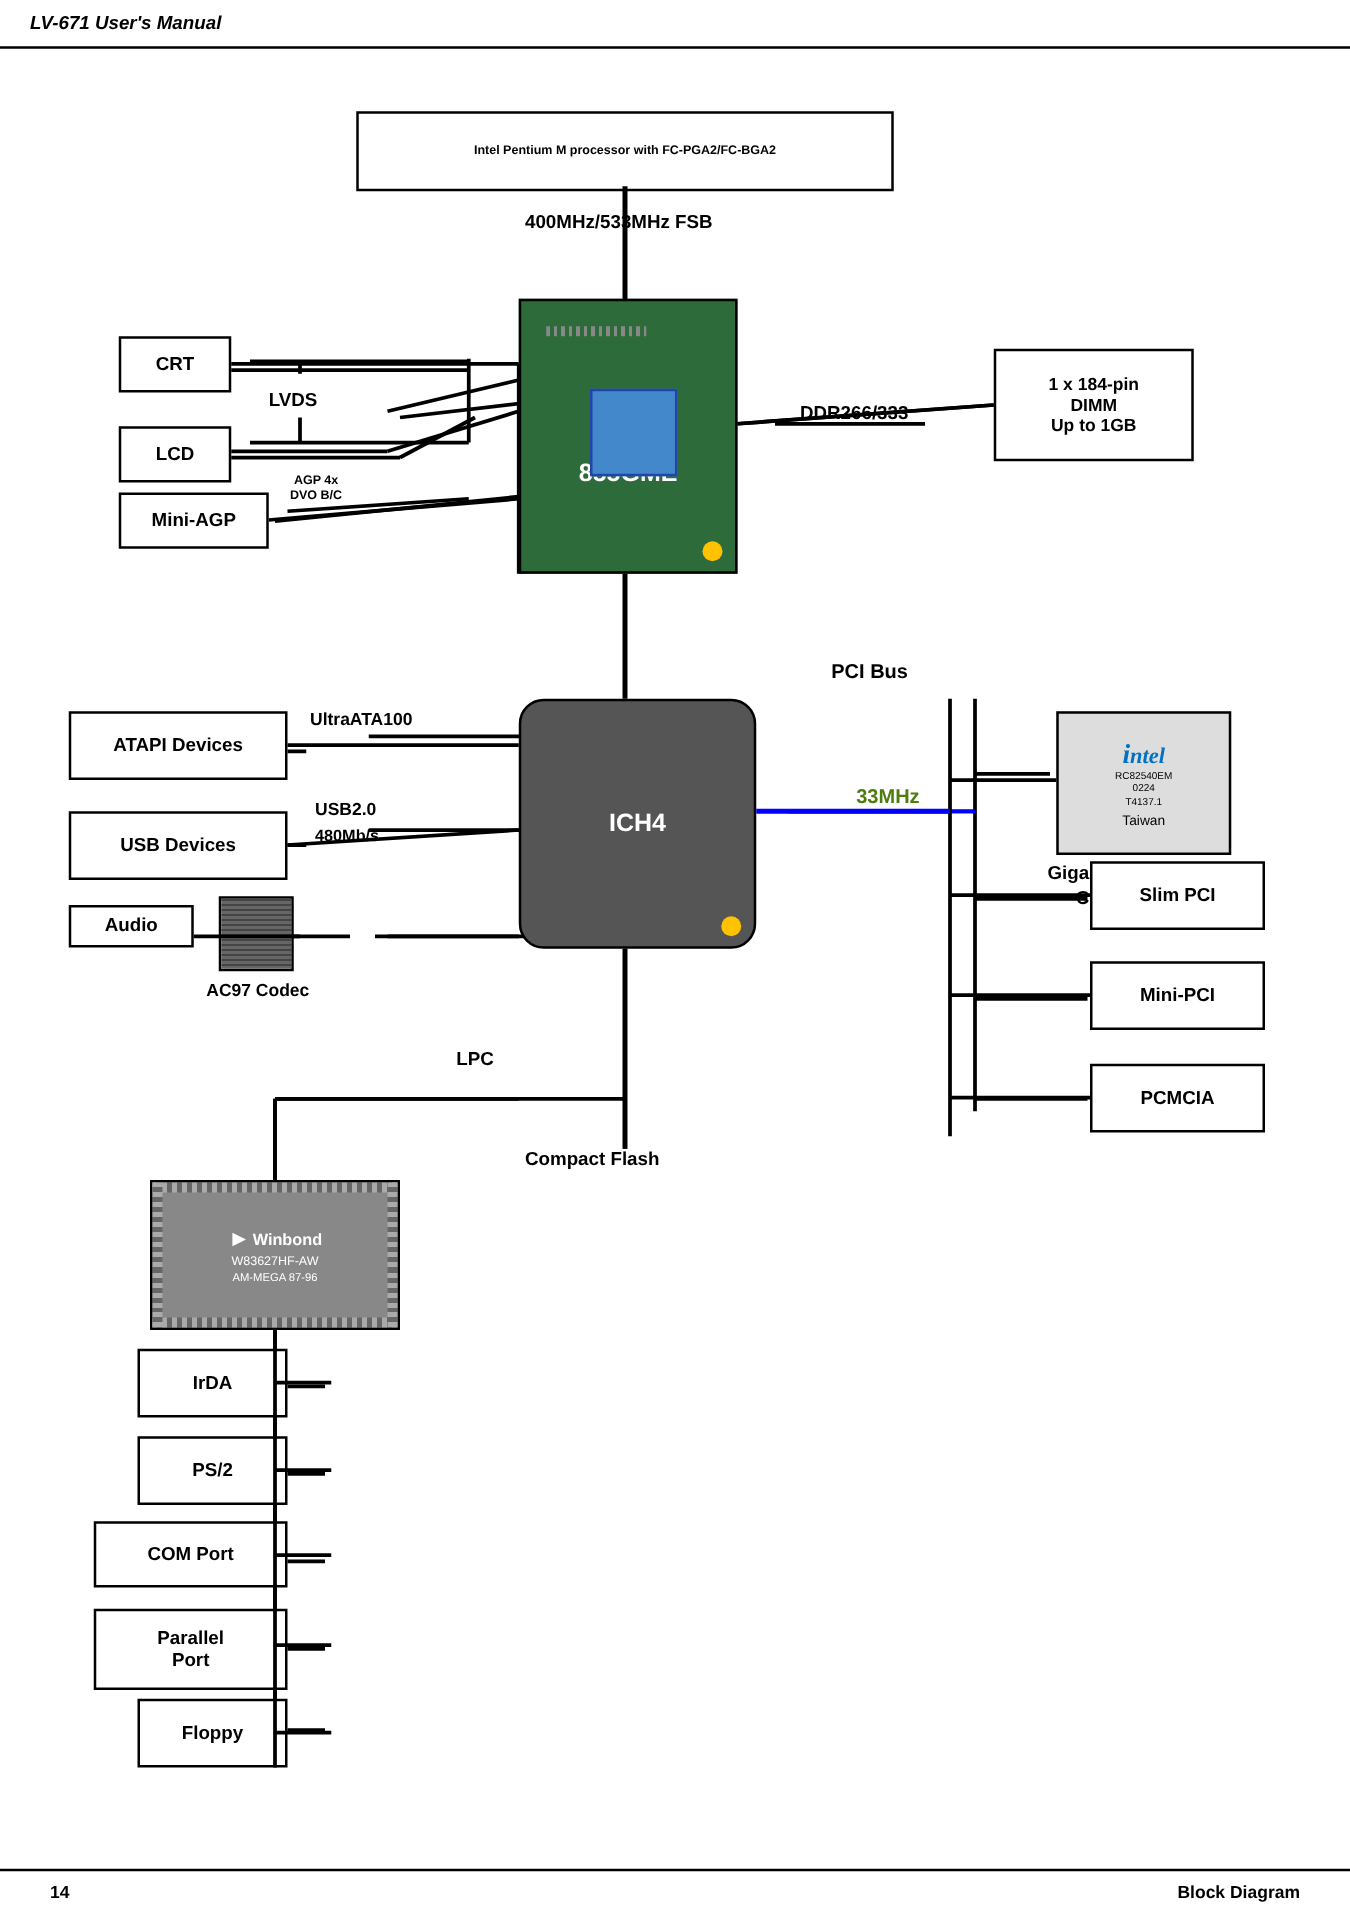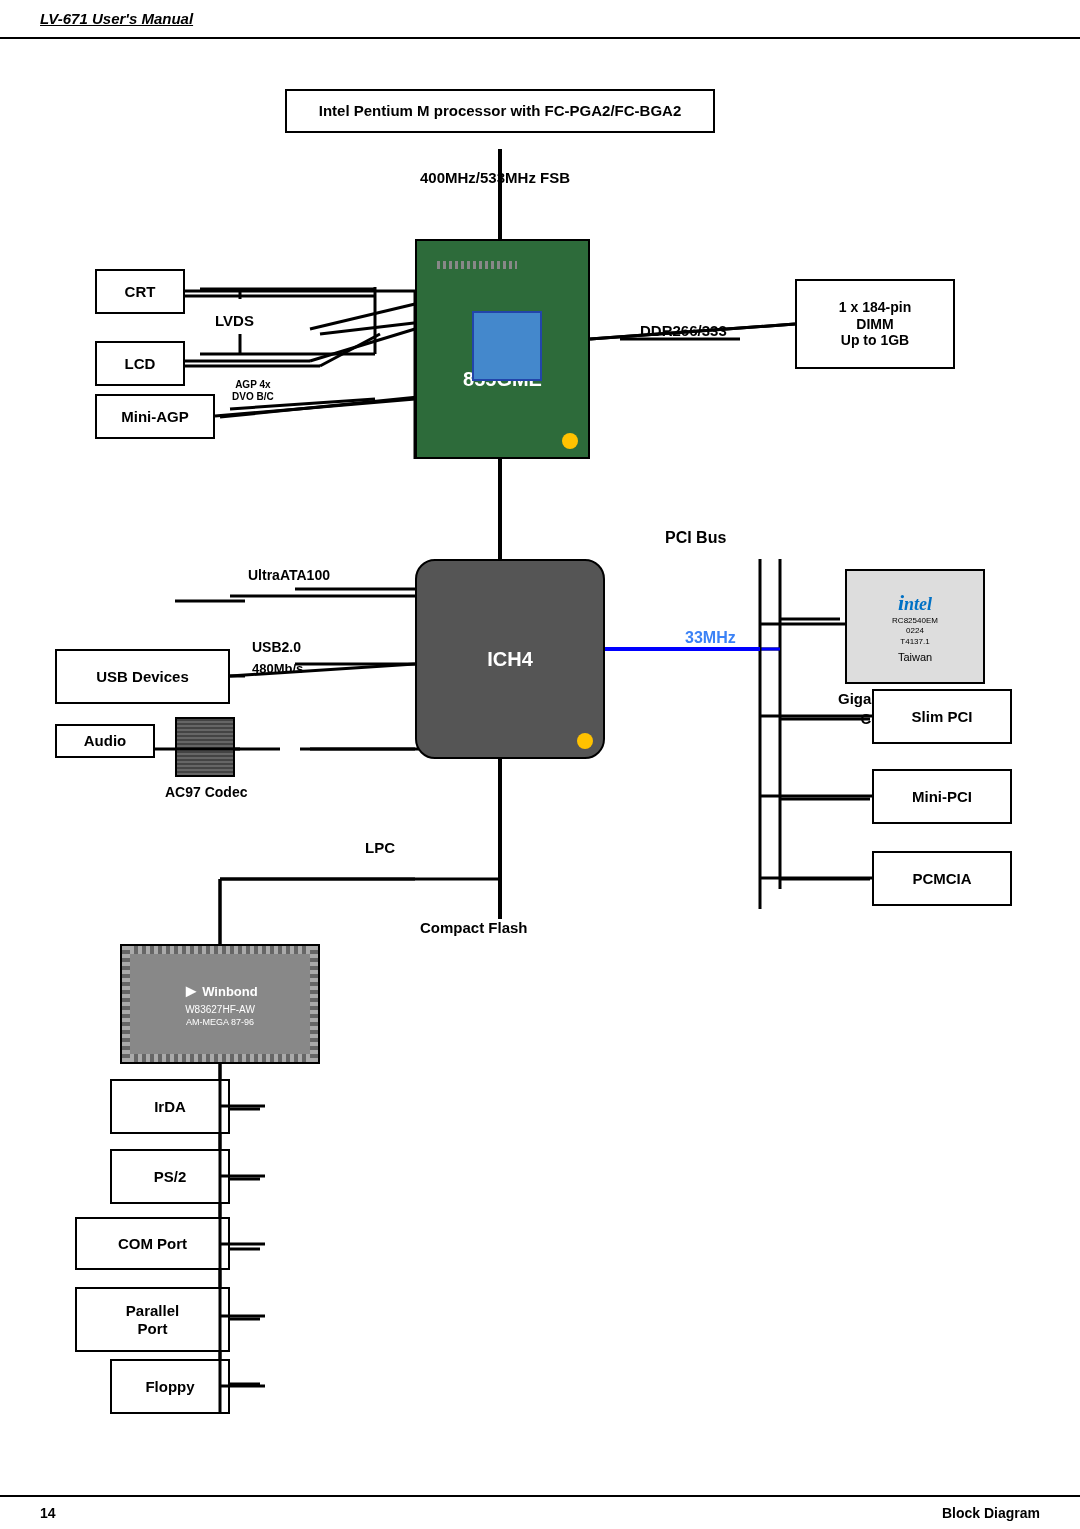--- a/index.html
+++ b/index.html
@@ -12,24 +12,23 @@
     }
     .page {
       width: 1080px;
       min-height: 1529px;
       background: #fff;
       padding: 0;
       position: relative;
     }
     .header {
       border-bottom: 2px solid #000;
-      padding: 10px 40px;
+      padding: 10px 24px;
       display: flex;
       align-items: flex-start;
-      text-decoration: underline;
     }
     .header-title {
       font-size: 15px;
       font-weight: bold;
       font-style: italic;
     }
     .section-title {
       font-size: 30px;
       font-weight: bold;
       padding: 18px 40px 10px 40px;
@@ -234,21 +233,21 @@
       <line x1="170" y1="257" x2="375" y2="257" stroke="#000" stroke-width="3"></line>
 
       <line x1="170" y1="327" x2="320" y2="327" stroke="#000" stroke-width="3"></line>
       <line x1="320" y1="327" x2="380" y2="295" stroke="#000" stroke-width="3"></line>
 
       <line x1="320" y1="295" x2="448" y2="280" stroke="#000" stroke-width="3"></line>
 
       <line x1="220" y1="378" x2="448" y2="355" stroke="#000" stroke-width="3"></line>
     </svg>
 
-    <div class="box" style="left:285px; top:50px; width:430px; height:44px; font-size:15px;">
+    <div class="box" style="left:285px; top:50px; width:430px; height:64px; font-size:10px;">
       <span>Intel Pentium M processor with FC-PGA2/FC-BGA2</span>
     </div>
 
     <div class="label" style="left:420px; top:130px; font-size:15px;">400MHz/533MHz FSB</div>
 
     <div class="chip-855gme" style="left:415px; top:200px; width:175px; height:220px; position:absolute;">
 
       <div style="position:absolute; top:20px; left:20px; width:80px; height:8px; background: repeating-linear-gradient(90deg, #888 0 3px, transparent 3px 6px);"></div>
       <div style="position:absolute; top:70px; left:55px; width:70px; height:70px; background:#4488cc; border:2px solid #2244aa;"></div>
       <span style="margin-top:60px; font-size:20px;">855GME</span>
@@ -280,21 +279,21 @@
     <div class="label" style="left:232px; top:340px; font-size:10px; white-space:pre-line; line-height:1.2;">AGP 4x
 DVO B/C</div>
 
     <div class="chip-ich4" style="left:415px; top:520px; width:190px; height:200px; position:absolute;border-radius:20px;">
       <span>ICH4</span>
       <div style="position:absolute; bottom:8px; right:10px; width:16px; height:16px; background:#ffc200; border-radius:50%;"></div>
     </div>
 
     <div class="label" style="left:665px; top:490px; font-size:16px;">PCI Bus</div>
 
-    <div class="label" style="left:685px; top:590px; font-size:16px; color:#3b82f6;">33MHz</div>
+    <div class="label" style="left:685px; top:590px; font-size:16px; color:#4d7c0f;">33MHz</div>
 
     <div class="intel-chip" style="left:845px; top:530px; width:140px; height:115px;">
       <div class="intel-logo" style="font-family: serif;">
         <span style="color:#0071c5; font-style:italic; font-size:22px; font-weight:bold;">i</span><span style="color:#0071c5; font-style:italic; font-size:18px; font-weight:bold;">ntel</span>
       </div>
       <div class="intel-text">
         RC82540EM<br>0224<br>T4137.1
       </div>
       <div style="font-size:11px; margin-top:4px;">Taiwan</div>
     </div>
@@ -307,20 +306,23 @@
     </div>
 
     <div class="box" style="left:872px; top:730px; width:140px; height:55px;">
       <span>Mini-PCI</span>
     </div>
 
     <div class="box" style="left:872px; top:812px; width:140px; height:55px;">
       <span>PCMCIA</span>
     </div>
 
+    <div class="box" style="left:55px; top:530px; width:175px; height:55px;">
+      <span>ATAPI Devices</span>
+    </div>
 
     <div class="label" style="left:248px; top:528px; font-size:14px;">UltraATA100</div>
 
     <div class="box" style="left:55px; top:610px; width:175px; height:55px;">
       <span>USB Devices</span>
     </div>
 
     <div class="label" style="left:252px; top:600px; font-size:14px;">USB2.0</div>
 
     <div class="label" style="left:252px; top:622px; font-size:13px;">480Mb/s</div>

